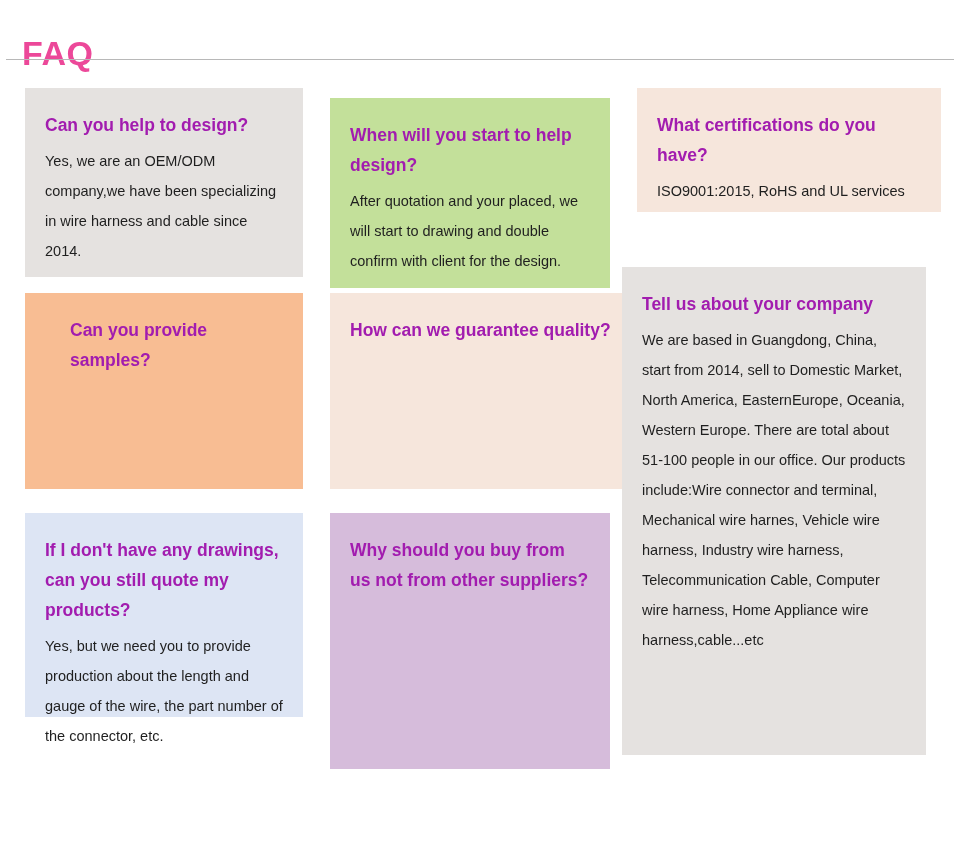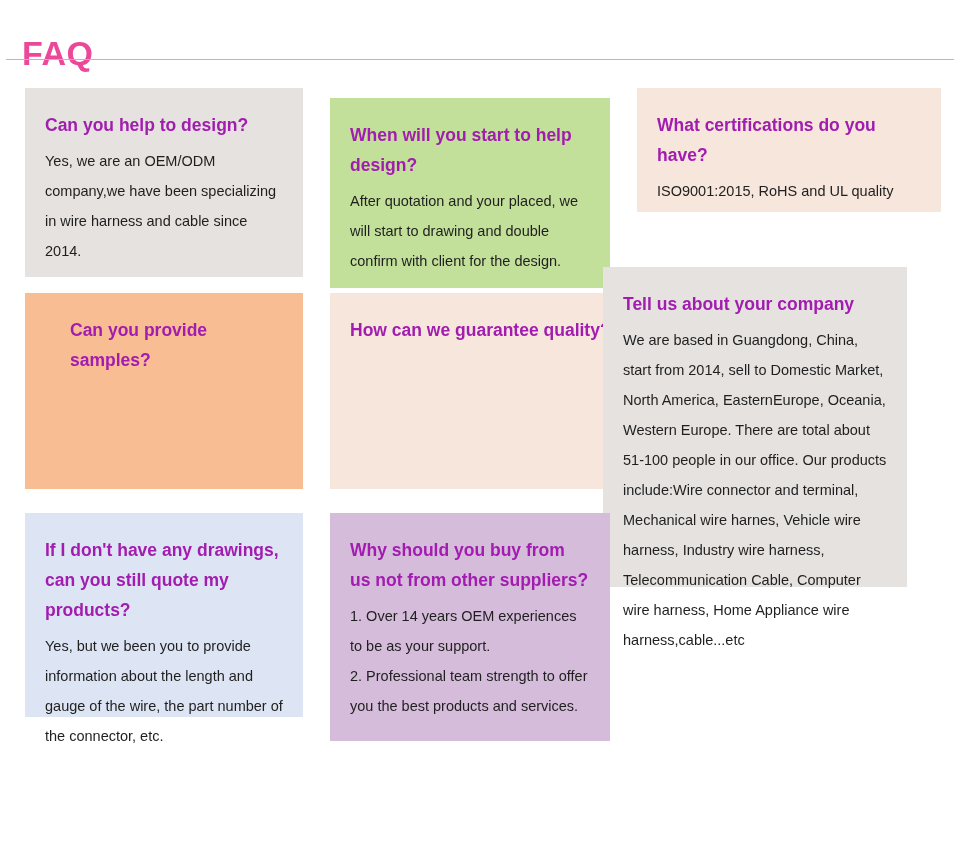--- a/index.html
+++ b/index.html
@@ -60,23 +60,23 @@
   }
   .card.gap-lg .a { margin-top: 0; }
   .card.gap-sm .a { margin-top: 4px; }
 
   
   #card-design          { left: 25px;  top: 88px;  width: 278px; height: 189px; }
   #card-start-design    { left: 330px; top: 88px;  width: 280px; height: 190px; margin-top: 10px; }
   #card-certifications  { left: 637px; top: 88px;  width: 304px; height: 124px; }
   #card-samples         { left: 25px;  top: 293px; width: 278px; height: 196px; }
   #card-quality         { left: 330px; top: 293px; width: 304px; height: 196px; }
-  #card-company         { left: 603px; top: 267px; width: 304px; height: 320px; }
+  #card-company         { left: 622px; top: 267px; width: 304px; height: 488px; }
   #card-drawings        { left: 25px;  top: 513px; width: 278px; height: 204px; }
-  #card-why-buy         { left: 330px; top: 513px; width: 280px; height: 228px; }
+  #card-why-buy         { left: 330px; top: 513px; width: 280px; height: 256px; }
 </style>
 </head>
 <body>
 
 <div class="page">
 
   <h1 class="page-title">FAQ</h1>
   <div class="title-rule"></div>
 
   <section class="card gap-lg" id="card-design" style="background: rgb(229, 226, 224);">
@@ -84,40 +84,38 @@
     <p class="a">Yes, we are an OEM/ODM company,we have been specializing in wire harness and cable since 2014.</p>
   </section>
 
   <section class="card gap-sm" id="card-start-design" style="background: rgb(195, 224, 154);">
     <p class="q">When will you start to help design?</p>
     <p class="a">After quotation and your placed, we will start to drawing and double confirm with client for the design.</p>
   </section>
 
   <section class="card gap-sm" id="card-certifications" style="background: rgb(246, 230, 220);">
     <p class="q">What certifications do you have?</p>
-    <p class="a">ISO9001:2015, RoHS and UL quality</p>
+    <p class="a">ISO9001:2015, RoHS and UL services</p>
   </section>
 
   <section class="card gap-lg" id="card-samples" style="background: rgb(248, 189, 147); padding-left: 45px;">
     <p class="q">Can you provide samples?</p>
   </section>
 
   <section class="card gap-lg" id="card-quality" style="background: rgb(246, 230, 220);">
     <p class="q">How can we guarantee quality?</p>
   </section>
 
   <section class="card gap-lg" id="card-company" style="background: rgb(229, 226, 224);">
     <p class="q">Tell us about your company</p>
     <p class="a">We are based in Guangdong, China, start from 2014, sell to Domestic Market, North America, EasternEurope, Oceania, Western Europe. There are total about 51-100 people in our office. Our products include:Wire connector and terminal, Mechanical wire harnes, Vehicle wire harness, Industry wire harness, Telecommunication Cable, Computer wire harness, Home Appliance wire harness,cable...etc</p>
   </section>
 
   <section class="card gap-lg" id="card-drawings" style="background: rgb(221, 229, 244);">
     <p class="q">If I don't have any drawings, can you still quote my products?</p>
-    <p class="a">Yes, but we been you to provide information about the length and gauge of the wire, the part number of the connector, etc.</p>
+    <p class="a">Yes, but we need you to provide production about the length and gauge of the wire, the part number of the connector, etc.</p>
   </section>
 
   <section class="card gap-lg" id="card-why-buy" style="background: rgb(214, 188, 219);">
     <p class="q">Why should you buy from us not from other suppliers?</p>
-    <p class="a">1. Over 14 years OEM experiences to be as your support.
-2. Professional team strength to offer you the best products and services.</p>
   </section>
 
 </div>
 
 </body></html>

